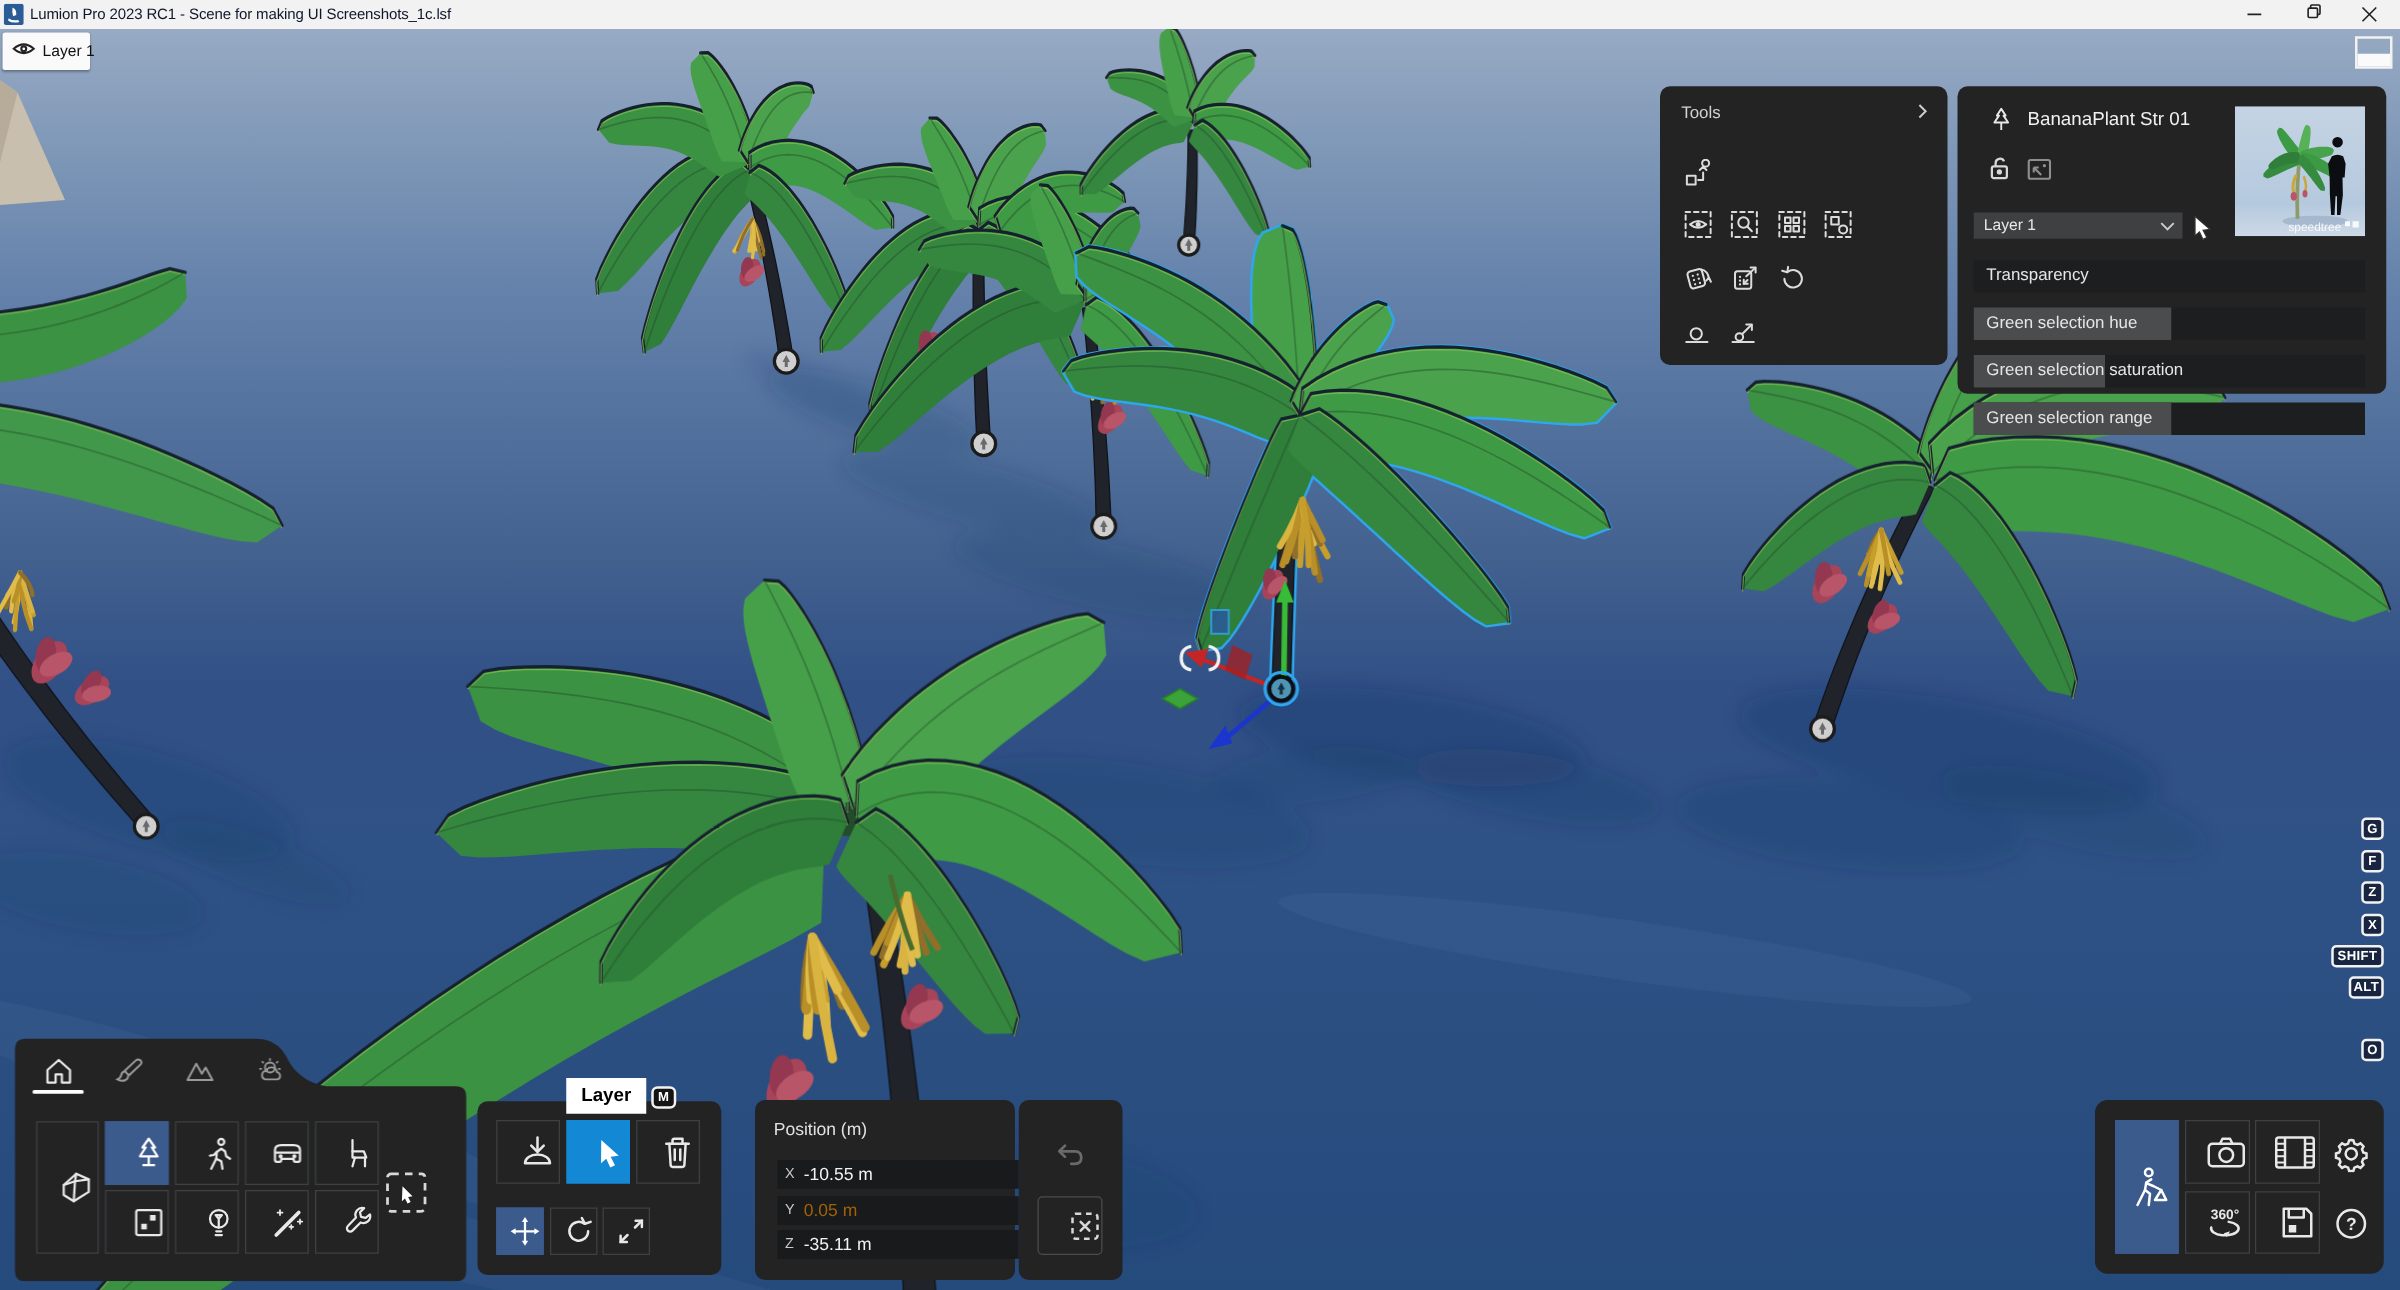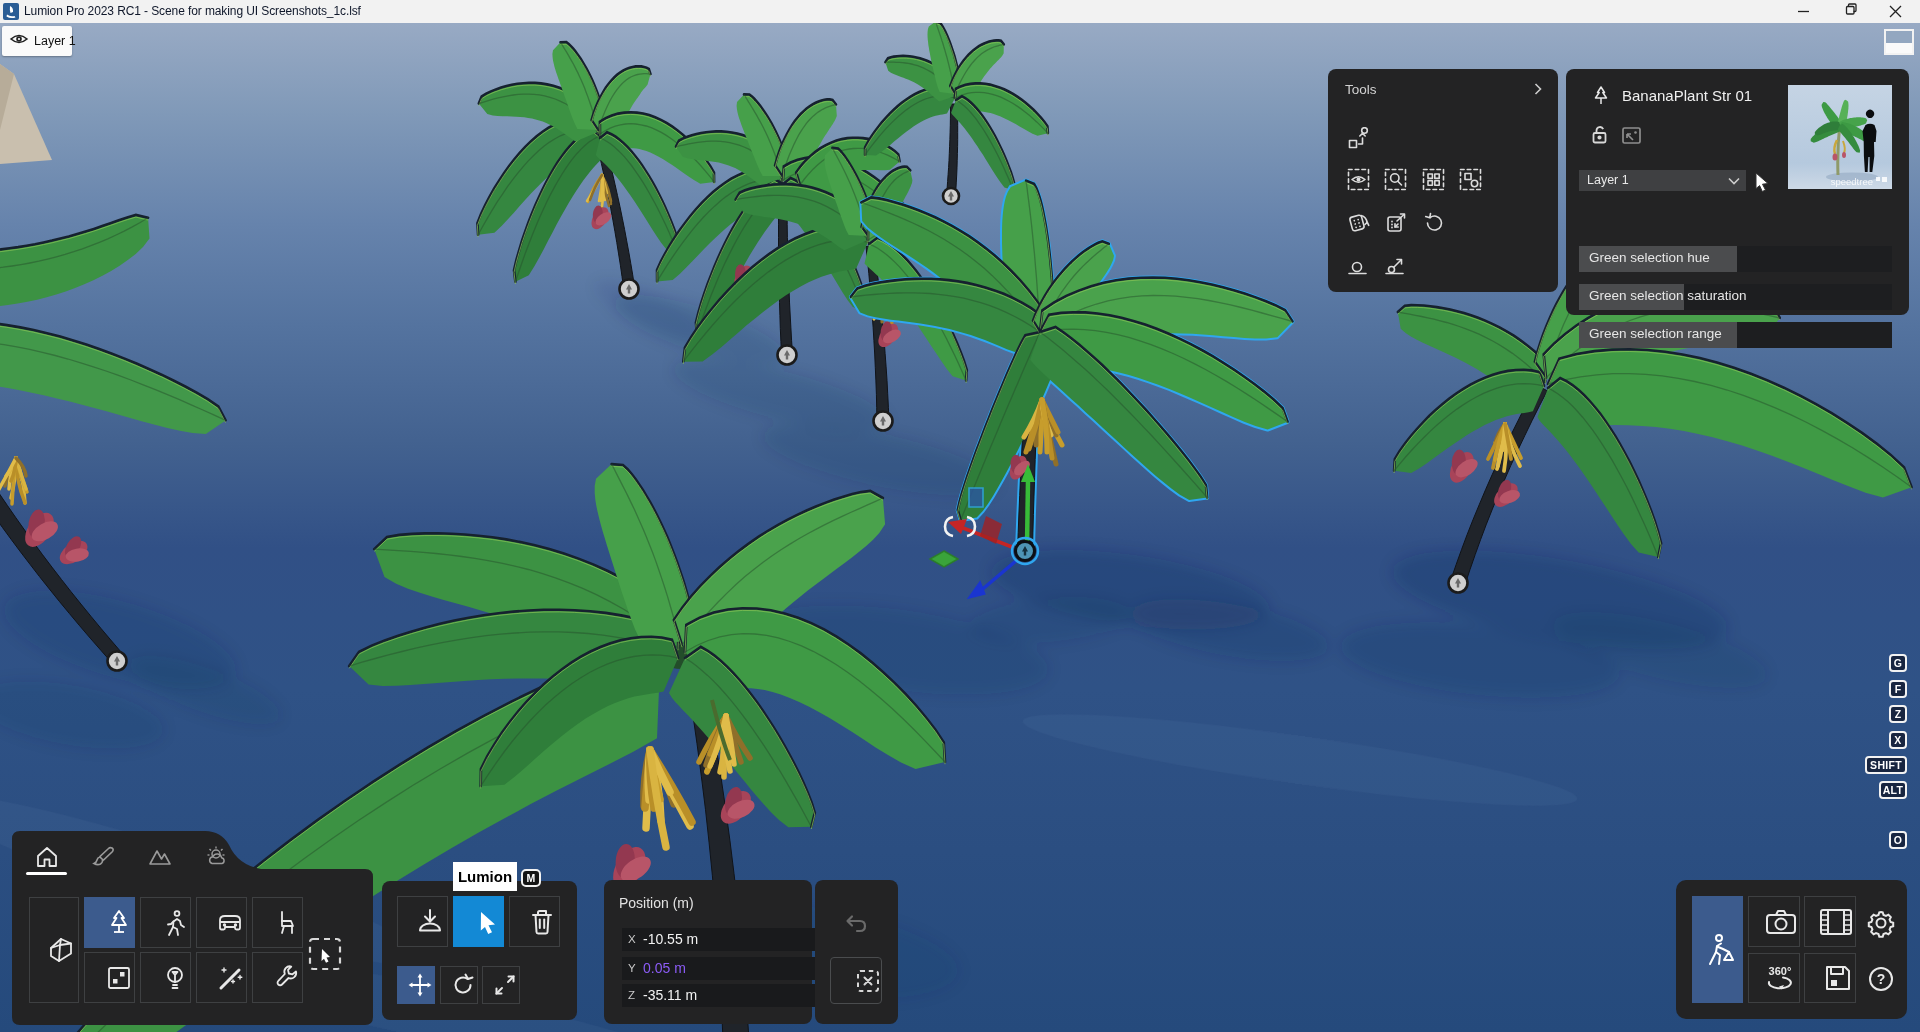--- a/index.html
+++ b/index.html
@@ -654,20 +654,23 @@
         </svg></div>
  <div style="position:absolute;left:13px;top:101px;width:167px;height:21px;background:#3f4042;color:#e8e8e8;font-size:12.5px">
         <span style="position:absolute;left:8px;top:3px">Layer 1</span>
         <span style="position:absolute;right:4px;top:3px"><svg width="16" height="16" viewBox="0 0 16 16" style="" xmlns="http://www.w3.org/2000/svg">
             <path d="M3,5.5 L8,10.5 L13,5.5" stroke="#cccccc" stroke-width="1.6" fill="none"></path>
           </svg></span>
       </div>
  <div style="position:absolute;left:186px;top:102px"><svg width="20" height="22" viewBox="0 0 20 22" style="" xmlns="http://www.w3.org/2000/svg">
           <path d="M4,2 L16,12.5 L10.5,13.2 L13.5,19 L10.3,20.5 L7.6,14.6 L4,17.6 Z" fill="#ffffff" stroke="#333" stroke-width="1"></path>
         </svg></div>
+ <div class="slider" style="top:139px">
+        <span class="lab">Transparency</span>
+      </div>
  <div class="slider" style="top:177px">
         <span class="fill" style="width:158px"></span>
         <span class="lab">Green selection hue</span>
       </div>
  <div class="slider" style="top:215px">
         <span class="fill" style="width:105px"></span>
         <span class="lab">Green selection saturation</span>
       </div>
  <div class="slider" style="top:253px">
         <span class="fill" style="width:158px"></span>
@@ -849,32 +852,32 @@
         <svg width="28" height="28" viewBox="0 0 28 28" style="" xmlns="http://www.w3.org/2000/svg">
           <g stroke="#e8e8e8" stroke-width="2" fill="none" stroke-linecap="round">
             <path d="M11,17 L5.5,22.5"></path>
             <path d="M5.5,17.5 V22.5 H10.5"></path>
             <path d="M17,11 L22.5,5.5"></path>
             <path d="M17.5,5.5 H22.5 V10.5"></path>
           </g>
         </svg>
       </div>
 </div>
-<div style="position:absolute;left:453px;top:862px;width:64px;height:29px;background:#fff;z-index:26;display:flex;align-items:center;justify-content:center;font-size:15px;font-weight:bold;color:#000">Lumion</div>
+<div style="position:absolute;left:453px;top:862px;width:64px;height:29px;background:#fff;z-index:26;display:flex;align-items:center;justify-content:center;font-size:15px;font-weight:bold;color:#000">Layer</div>
 <div class="key" style="left:521px;top:869px;width:20px;z-index:26;border-radius:5px;border-width:2px;background:#141414">M</div>
 
 <div class="panel" style="left:604px;top:880px;width:208px;height:144px">
  <div style="position:absolute;left:15px;top:15px;font-size:14px;color:#e2e2e2">Position (m)</div>
  <div style="position:absolute;left:18px;top:48px;width:193px;height:23px;background:#191a1c">
         <span style="position:absolute;left:6px;top:5px;font-size:11.5px;color:#c9c9c9">X</span>
         <span style="position:absolute;left:21px;top:3px;font-size:14px;color:#f2f2f2">-10.55 m</span>
       </div>
  <div style="position:absolute;left:18px;top:77px;width:193px;height:23px;background:#191a1c">
         <span style="position:absolute;left:6px;top:5px;font-size:11.5px;color:#c9c9c9">Y</span>
-        <span style="position:absolute;left:21px;top:3px;font-size:14px;color:#8b5cf6">0.05 m</span>
+        <span style="position:absolute;left:21px;top:3px;font-size:14px;color:#a16207">0.05 m</span>
       </div>
  <div style="position:absolute;left:18px;top:104px;width:193px;height:23px;background:#191a1c">
         <span style="position:absolute;left:6px;top:5px;font-size:11.5px;color:#c9c9c9">Z</span>
         <span style="position:absolute;left:21px;top:3px;font-size:14px;color:#f2f2f2">-35.11 m</span>
       </div>
 </div>
 
 <div class="panel" style="left:815px;top:880px;width:83px;height:144px">
  <div class="gbn" style="left:29px;top:33px">
         <svg width="24" height="20" viewBox="0 0 24 20" style="" xmlns="http://www.w3.org/2000/svg">

